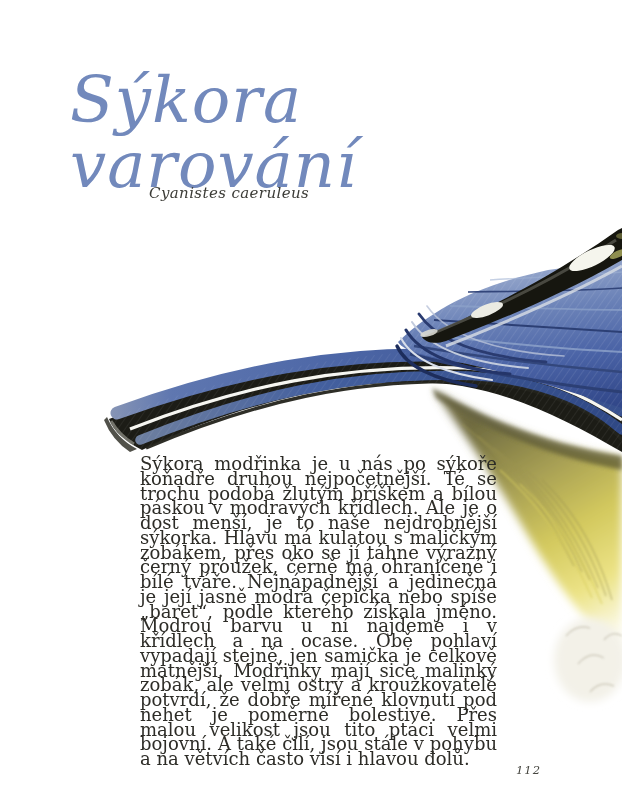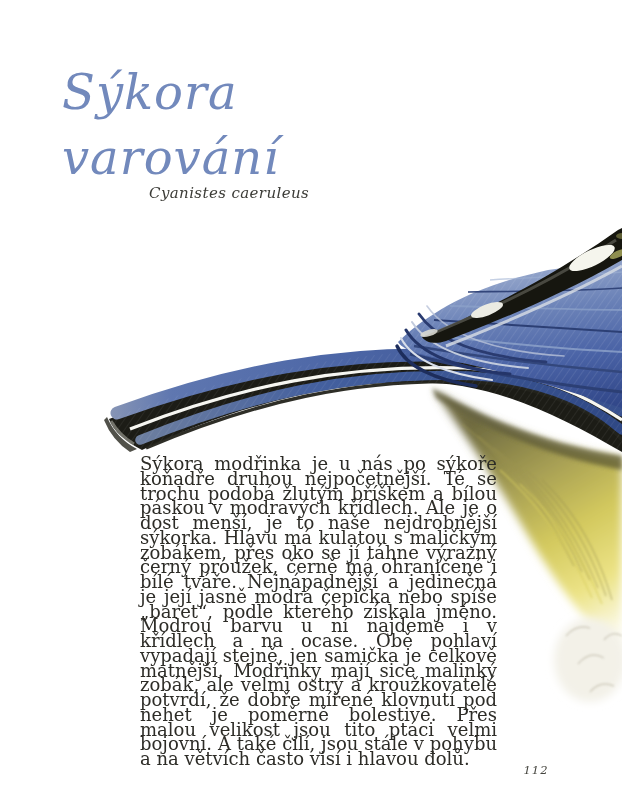--- a/index.html
+++ b/index.html
@@ -3,44 +3,44 @@
 <meta charset="utf-8">
 <style>
   html,body{margin:0;padding:0;background:#e9e9e9;}
   .page{
     position:relative;width:622px;height:799px;margin:0 auto;
     background:var(--paper,#ffffff);overflow:hidden;
     font-family:"DejaVu Serif", serif;
   }
   .illu{position:absolute;left:0;top:0;width:622px;height:799px;overflow:hidden;}
   .title{
-    position:absolute;left:54px;top:52px;margin:8px;
+    position:absolute;left:54px;top:52px;margin:16px;
     font-style:italic;font-weight:400;
-    font-size:48px;line-height:65px;letter-spacing:1px;
+    font-size:64px;line-height:65px;letter-spacing:1px;
     color:var(--title-blue,#7289bc);
     font-family:"DejaVu Serif", serif;
   }
   .title span{display:block;}
   .subtitle{
     position:absolute;left:149px;top:184px;
     font-style:italic;font-size:15px;letter-spacing:.4px;
     color:#3b3b36;
   }
   .bodytext{
     position:absolute;left:140px;top:457px;width:357px;
     font-size:18px;line-height:14.75px;
     color:var(--body-text,#2d2c27);
     text-align:justify;text-justify:inter-word;
   }
   .bodytext p{margin:0;hyphens:auto;-webkit-hyphens:auto;}
   .bodytext p.indent{text-indent:15px;}
   .pageno{
     position:absolute;left:516px;top:763px;width:40px;
     font-style:italic;font-size:11.5px;letter-spacing:1px;
-    color:#45453f;text-align:center;
+    color:#45453f;text-align:left;
   }
 </style>
 </head>
 <body>
 
 <div class="page">
 
   <svg class="illu" viewBox="0 0 622 799" aria-hidden="true">
     <defs>
       <linearGradient id="gTail" gradientUnits="userSpaceOnUse" x1="110" y1="400" x2="622" y2="420">

